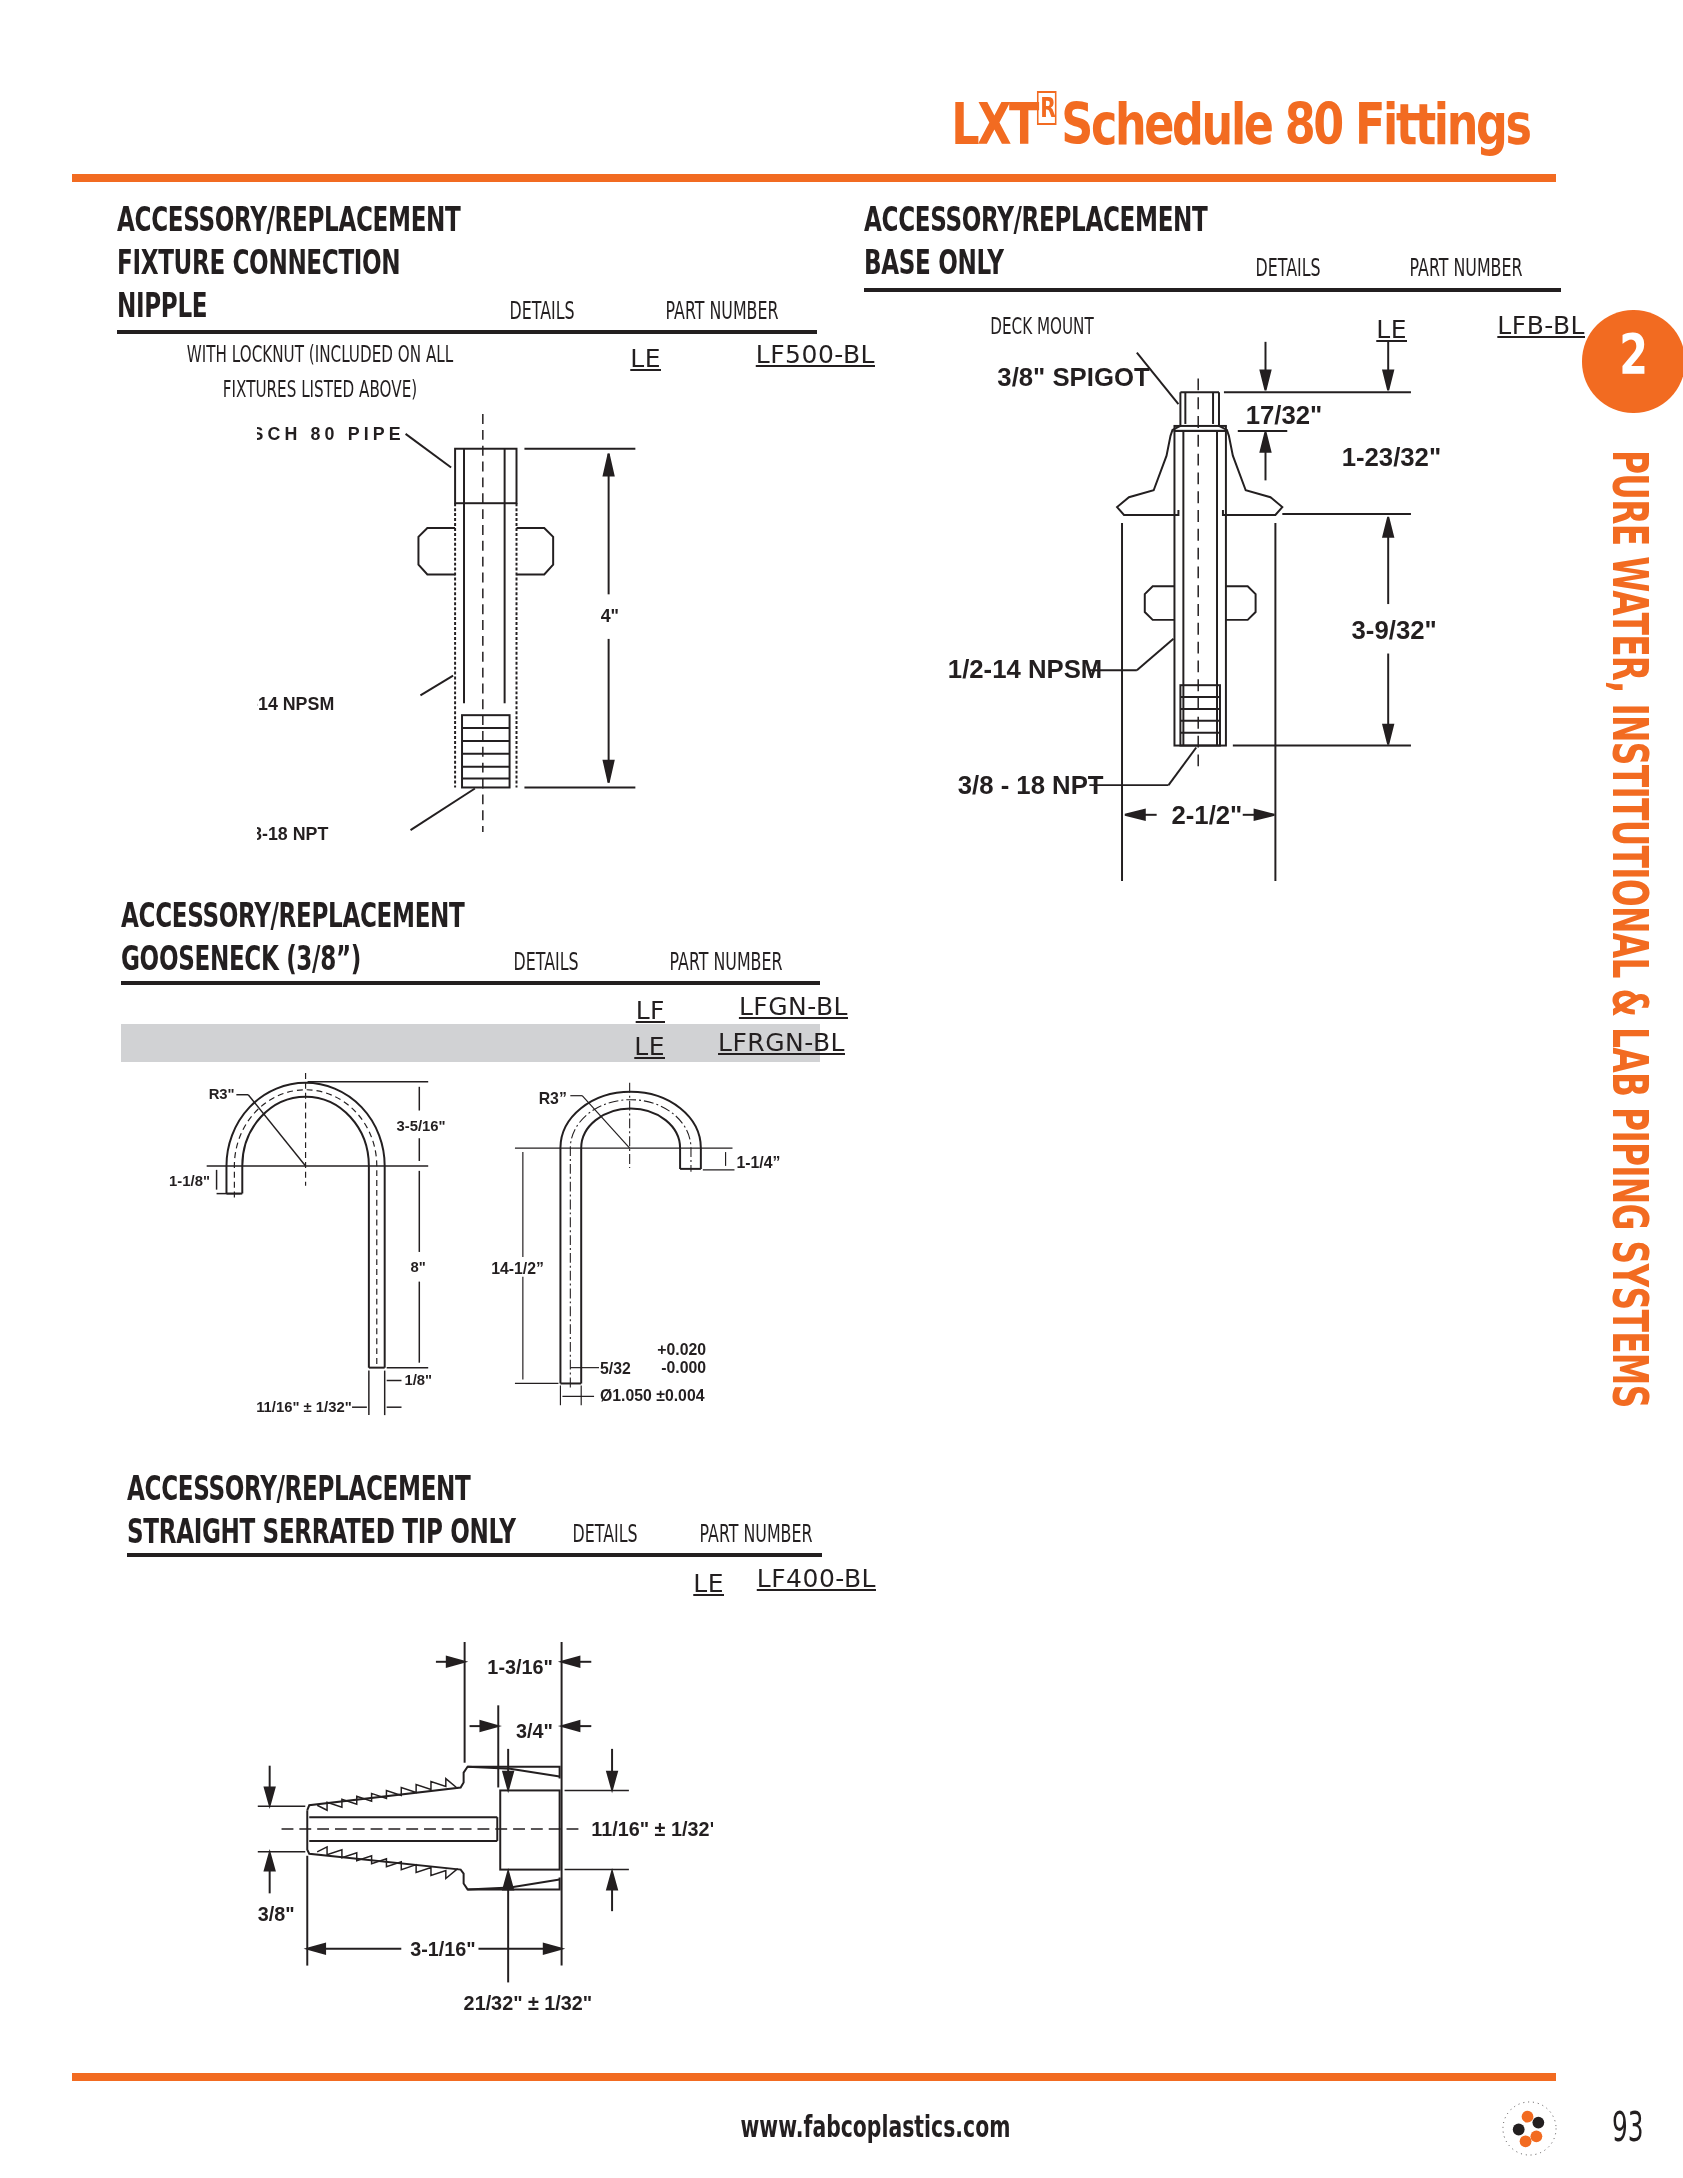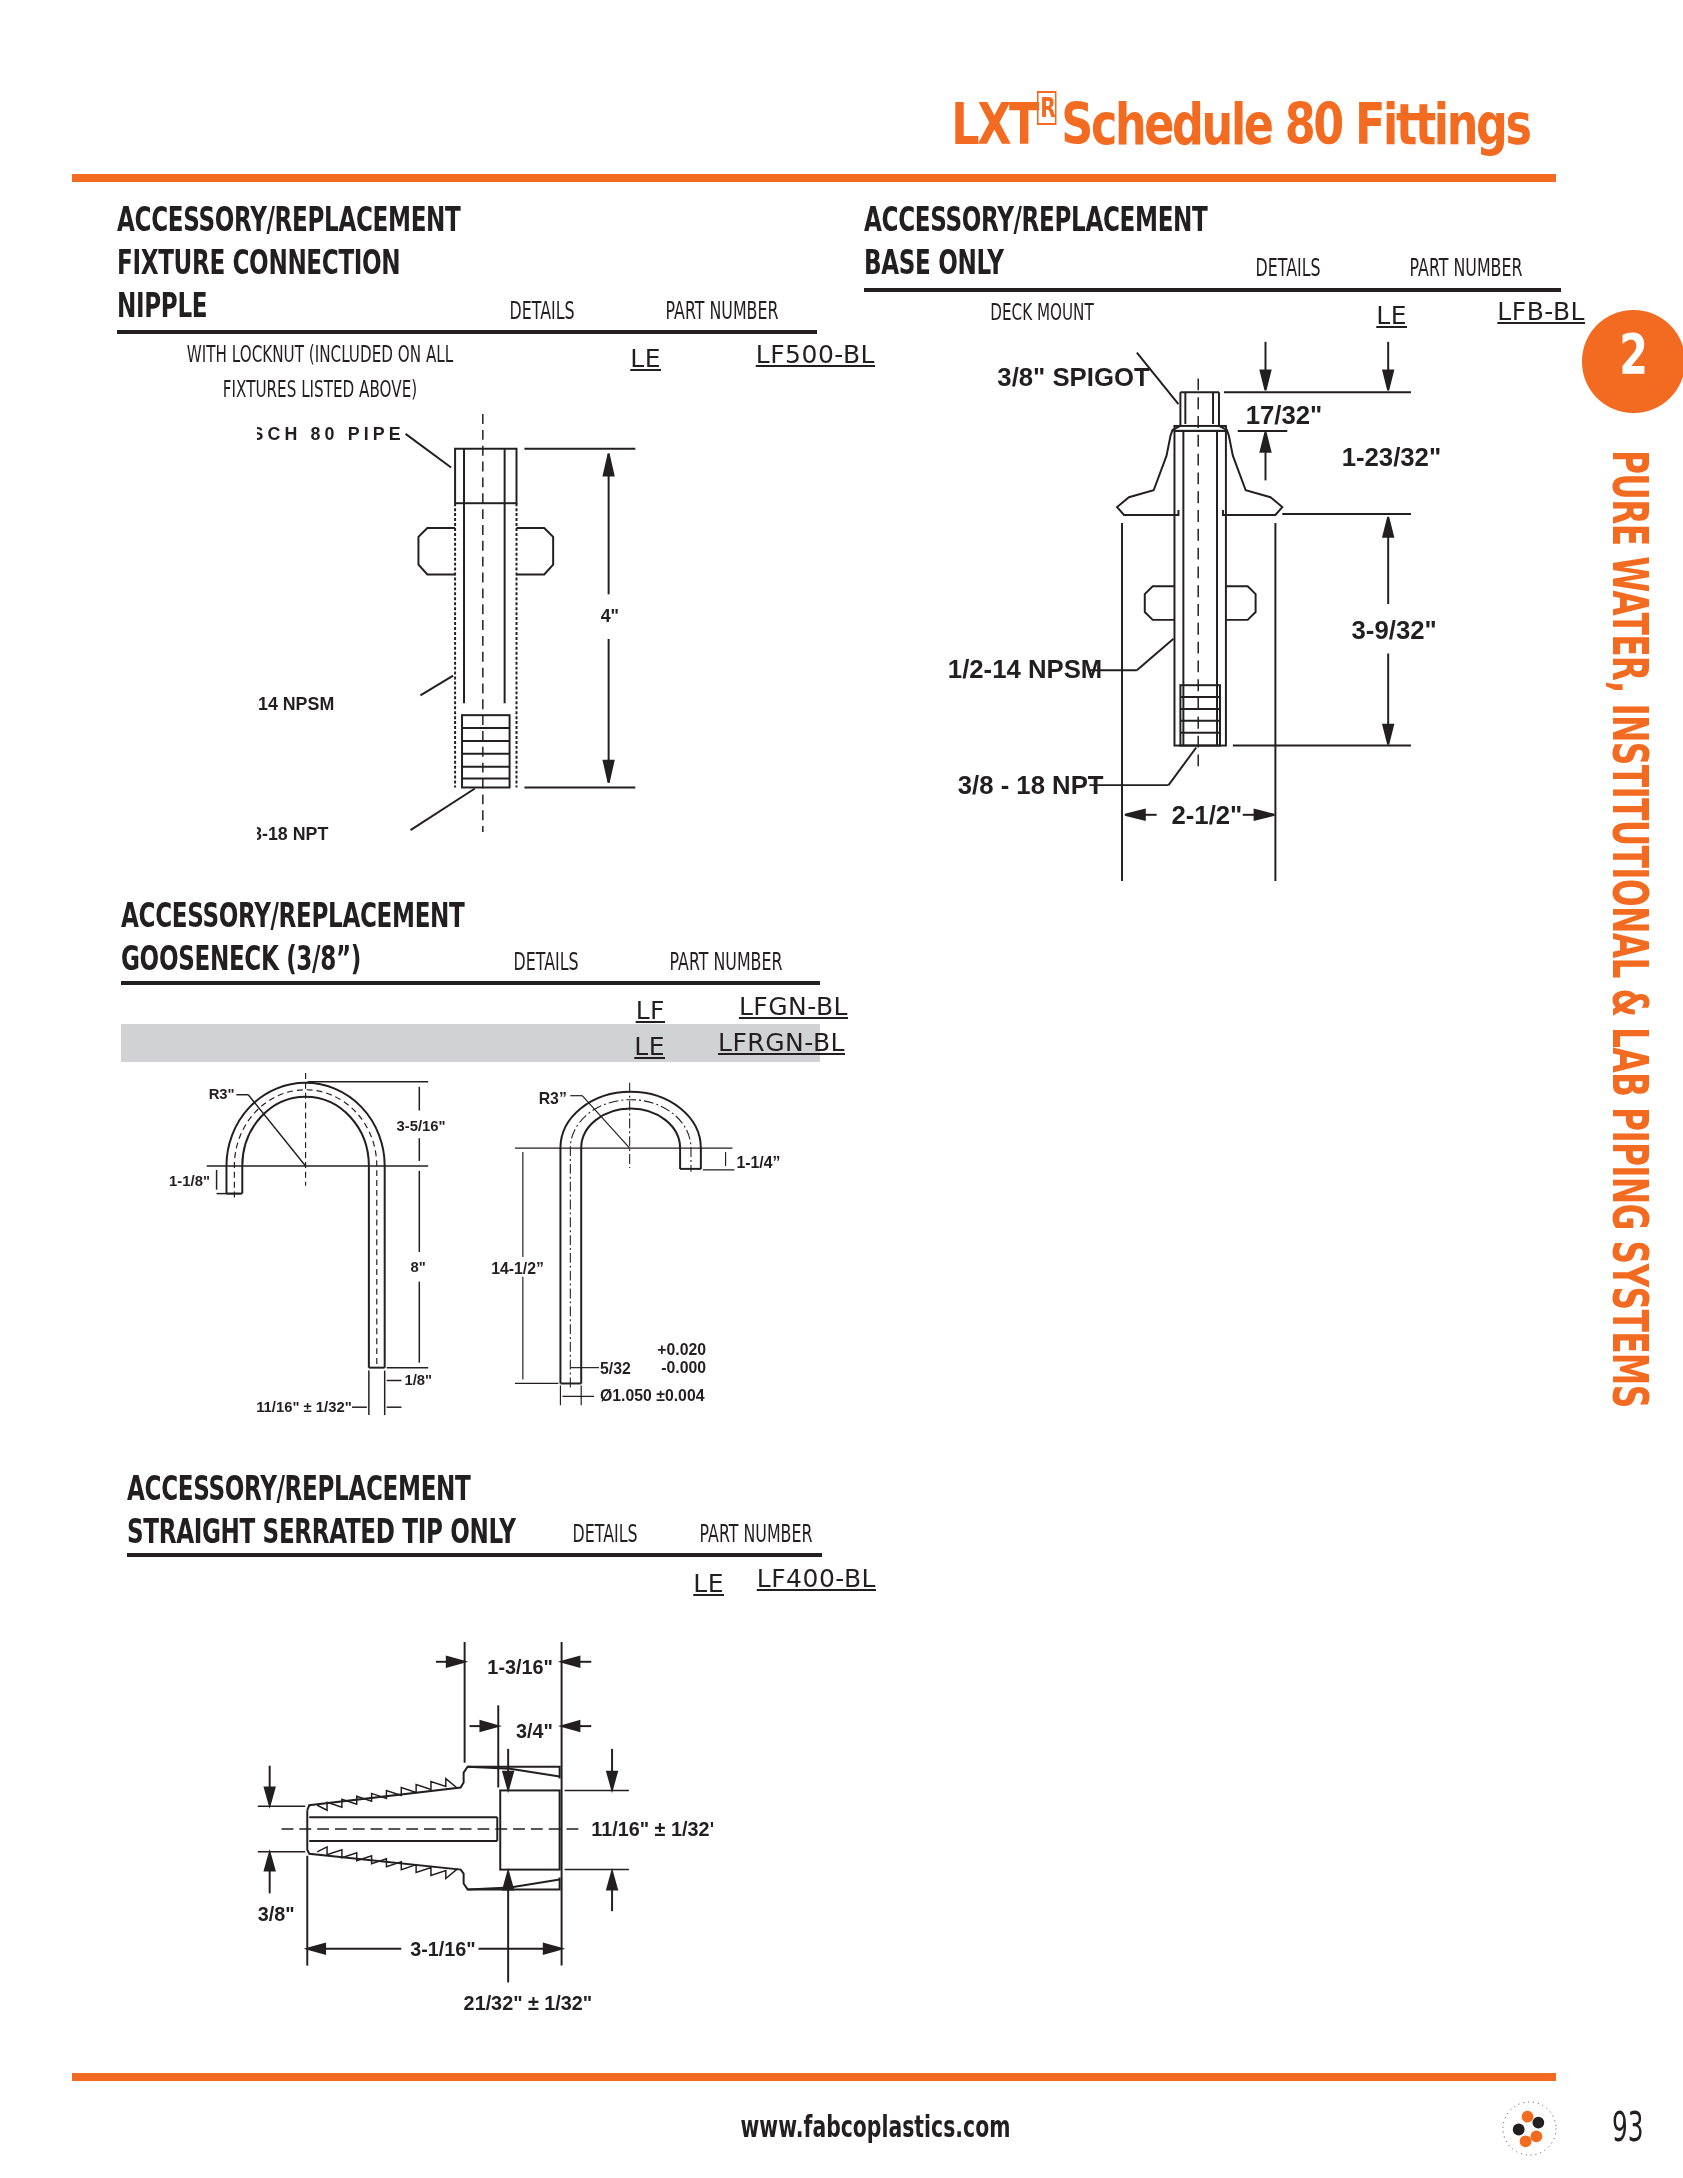--- a/index.html
+++ b/index.html
@@ -89,21 +89,21 @@
   <text x="347" y="218" font-size="18">4"</text>
 </svg>
 
 <div class="abs sec-head" style="left:864px; top:198px;">
   <div>ACCESSORY/REPLACEMENT</div>
   <div>BASE ONLY</div>
 </div>
 <div class="abs col-head" style="left:1288px; top:254px;">DETAILS</div>
 <div class="abs col-head" style="left:1466px; top:254px;">PART NUMBER</div>
 <div class="abs rule-dark" style="left:864px; top:288px; width:697px;"></div>
-<div class="abs" style="left:864px; top:295px; width:697px; height:36px;">
+<div class="abs" style="left:864px; top:309px; width:697px; height:36px;">
   <div class="abs cell-desc" style="left:59px; top:0; width:238px;">DECK MOUNT</div>
   <div class="abs cell" style="left:424px; top:6px;">LE</div>
   <div class="abs cell" style="left:602px; top:2px;">LFB-BL</div>
 </div>
 
 <svg class="drawing" style="left:931px; top:327px;" width="574" height="564" viewBox="0 0 580 570">
   <g stroke="#231f20" fill="none" stroke-width="2">
     <line x1="270" y1="52" x2="270" y2="445" stroke-dasharray="12,7" stroke-width="1.5"></line>
     <path d="M252 66 L252 100 L244 104 L242 110 L238 130 L225 165 L200 172 L188 182 L195 190 L250 190 L250 185"></path>
     <path d="M291 66 L291 100 L299 104 L301 110 L305 130 L318 165 L343 172 L355 182 L348 190 L295 190 L295 185"></path>

